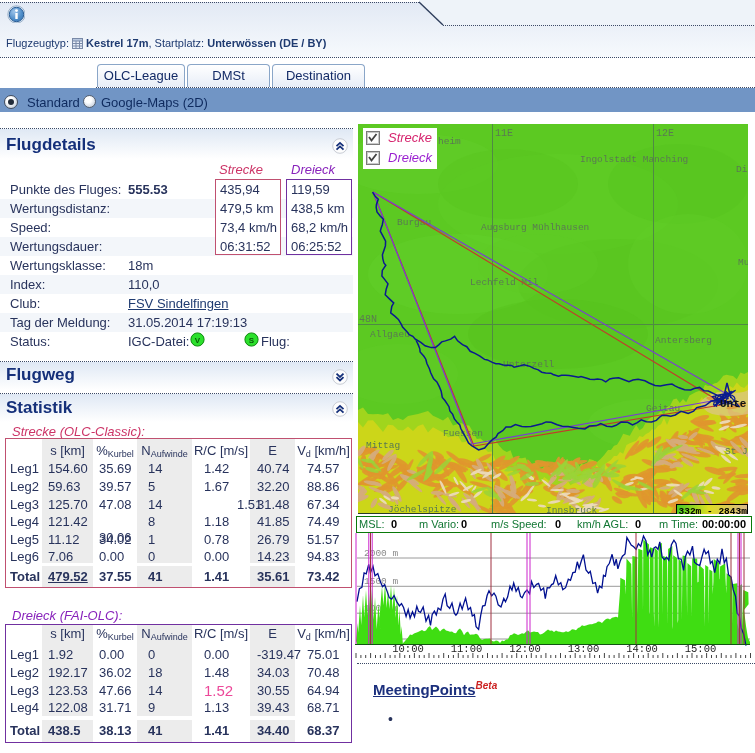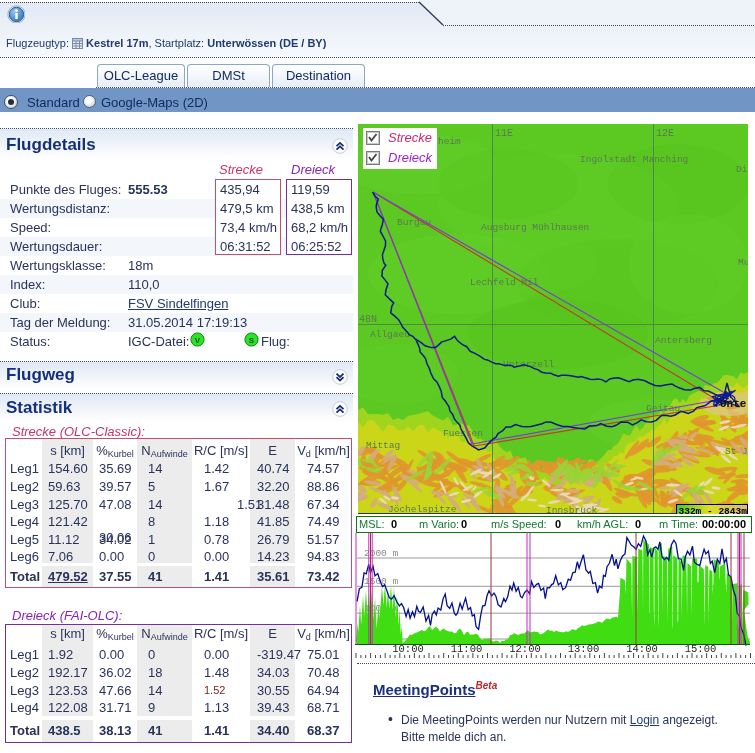--- a/index.html
+++ b/index.html
@@ -222,21 +222,21 @@
 <div class="abs" style="left:48px;top:666.1px;font-size:13px;line-height:13px;color:#28335c;">192.17</div>
 <div class="abs" style="left:99px;top:666.1px;font-size:13px;line-height:13px;color:#28335c;">36.02</div>
 <div class="abs" style="left:148px;top:666.1px;font-size:13px;line-height:13px;color:#28335c;">18</div>
 <div class="abs" style="left:204px;top:666.1px;font-size:13px;line-height:13px;color:#28335c;">1.48</div>
 <div class="abs" style="left:257px;top:666.1px;font-size:13px;line-height:13px;color:#28335c;">34.03</div>
 <div class="abs" style="left:307px;top:666.1px;font-size:13px;line-height:13px;color:#28335c;">70.48</div>
 <div class="abs" style="left:10px;top:683.7px;font-size:13px;line-height:13px;color:#28335c;">Leg3</div>
 <div class="abs" style="left:48px;top:683.7px;font-size:13px;line-height:13px;color:#28335c;">123.53</div>
 <div class="abs" style="left:99px;top:683.7px;font-size:13px;line-height:13px;color:#28335c;">47.66</div>
 <div class="abs" style="left:148px;top:683.7px;font-size:13px;line-height:13px;color:#28335c;">14</div>
-<div class="abs" style="left:204px;top:683.7px;font-size:11px;line-height:13px;color:#7f1d1d;">1.52</div>
+<div class="abs" style="left:204px;top:683.7px;font-size:15px;line-height:13px;color:#ec4899;">1.52</div>
 <div class="abs" style="left:257px;top:683.7px;font-size:13px;line-height:13px;color:#28335c;">30.55</div>
 <div class="abs" style="left:307px;top:683.7px;font-size:13px;line-height:13px;color:#28335c;">64.94</div>
 <div class="abs" style="left:10px;top:700.9px;font-size:13px;line-height:13px;color:#28335c;">Leg4</div>
 <div class="abs" style="left:48px;top:700.9px;font-size:13px;line-height:13px;color:#28335c;">122.08</div>
 <div class="abs" style="left:99px;top:700.9px;font-size:13px;line-height:13px;color:#28335c;">31.71</div>
 <div class="abs" style="left:148px;top:700.9px;font-size:13px;line-height:13px;color:#28335c;">9</div>
 <div class="abs" style="left:204px;top:700.9px;font-size:13px;line-height:13px;color:#28335c;">1.13</div>
 <div class="abs" style="left:257px;top:700.9px;font-size:13px;line-height:13px;color:#28335c;">39.43</div>
 <div class="abs" style="left:307px;top:700.9px;font-size:13px;line-height:13px;color:#28335c;">68.71</div>
 <div class="abs" style="left:10px;top:724px;font-size:13px;line-height:13px;font-weight:bold;color:#28335c;">Total</div>
@@ -899,15 +899,15 @@
       <line x1="366.3" y1="120" x2="366.3" y2="125" stroke="#444" stroke-width="1"></line>
       <line x1="371.1" y1="122" x2="371.1" y2="125" stroke="#444" stroke-width="1"></line>
       <line x1="376.0" y1="122" x2="376.0" y2="125" stroke="#444" stroke-width="1"></line>
       <line x1="380.9" y1="120" x2="380.9" y2="125" stroke="#444" stroke-width="1"></line>
       <line x1="385.7" y1="122" x2="385.7" y2="125" stroke="#444" stroke-width="1"></line>
       <line x1="390.6" y1="122" x2="390.6" y2="125" stroke="#444" stroke-width="1"></line>
       <line x1="395.5" y1="120" x2="395.5" y2="125" stroke="#444" stroke-width="1"></line>
 </svg>
 <div class="abs dotted" style="left:357px;top:663px;width:398px;height:0;"></div>
 <div class="abs" style="left:373px;top:680px;font-size:15px;font-weight:bold;color:#1b2f7d;"><span style="text-decoration:underline;">MeetingPoints</span><sup style="font-size:10px;color:#cc2222;font-style:italic;">Beta</sup></div>
-<div class="abs" style="left:388px;top:712px;width:360px;font-size:12px;color:#28335c;line-height:17px;"><span style="position:absolute;left:0px;top:-1px;font-size:14px;">•</span><span style="margin-left:13px;display:inline-block;">Die MeetingPoints werden nur Nutzern mit <a class="nv" href="#">Login</a> angezeigt.<br>Bitte melde dich an.</span></div>
+<div class="abs" style="left:388px;top:712px;width:360px;font-size:12px;color:#28335c;line-height:17px;"><span style="position:absolute;left:0px;top:-1px;font-size:14px;">•</span></div>
 
 </div>
 
 </body></html>

